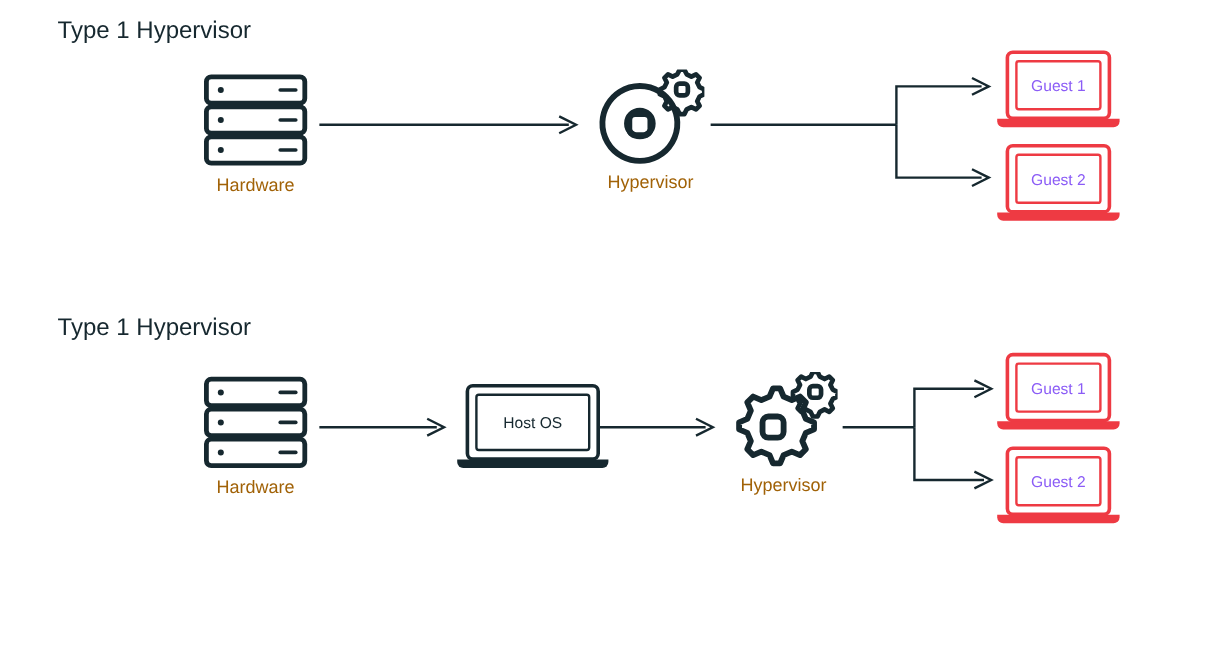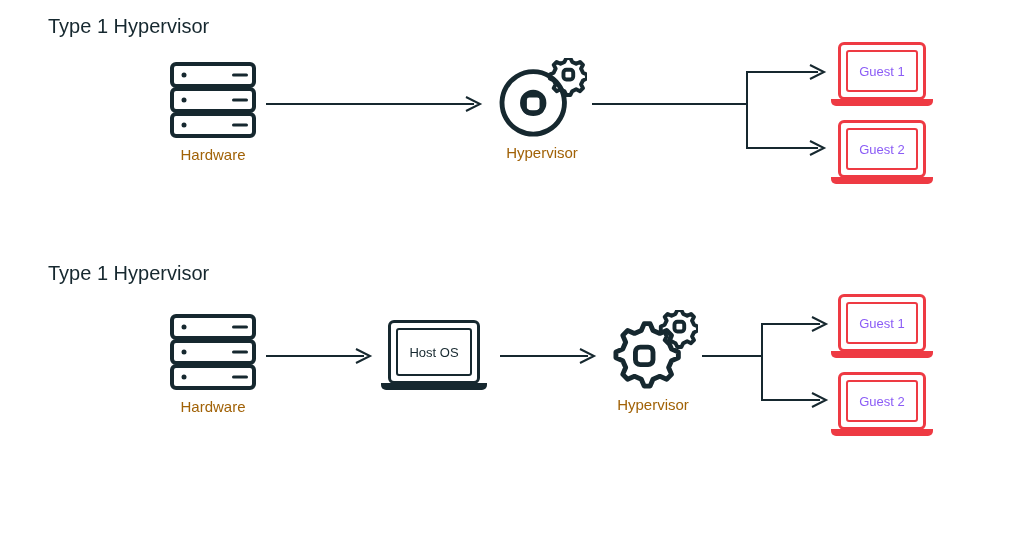--- a/index.html
+++ b/index.html
@@ -168,21 +168,21 @@
   </svg>
   <div class="node-label">Hardware</div>
 </div>
 
 <svg class="arrow" style="left:266px; top:346px; width:110px; height:20px;" viewBox="0 0 110 20">
   <line x1="0" y1="10" x2="98" y2="10"></line>
   <path d="M90 3 L104 10 L90 17"></path>
 </svg>
 
 <div class="node" style="left:388px; top:320px;">
-  <div class="laptop dark" style="width:92px; height:64px;">
+  <div class="laptop dark" style="width:112px; height:64px;">
     <div class="screen">
         <span>Host OS</span>
       </div>
   </div>
 </div>
 
 <svg class="arrow" style="left:500px; top:346px; width:100px; height:20px;" viewBox="0 0 100 20">
   <line x1="0" y1="10" x2="88" y2="10"></line>
   <path d="M80 3 L94 10 L80 17"></path>
 </svg>

